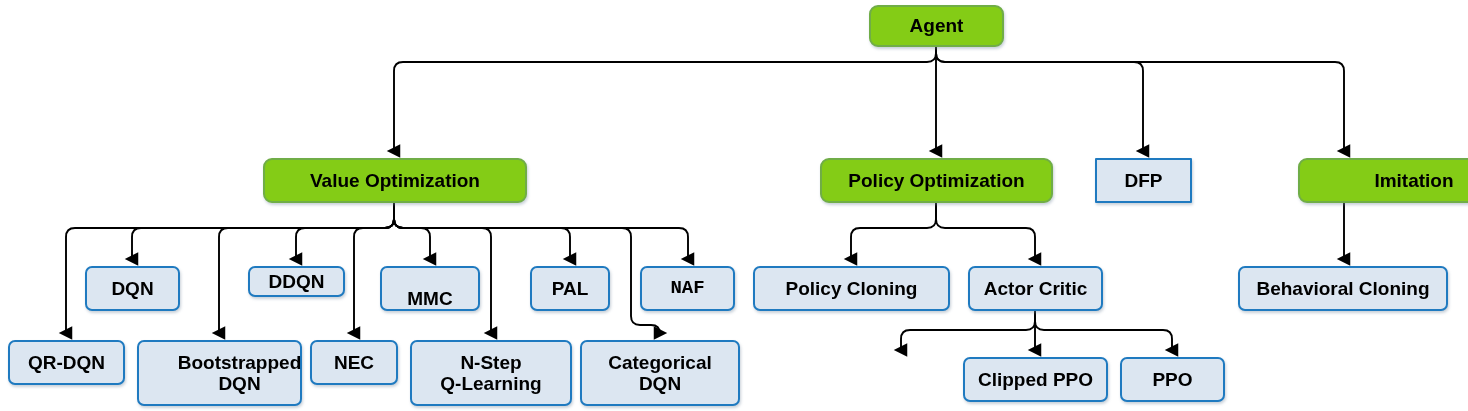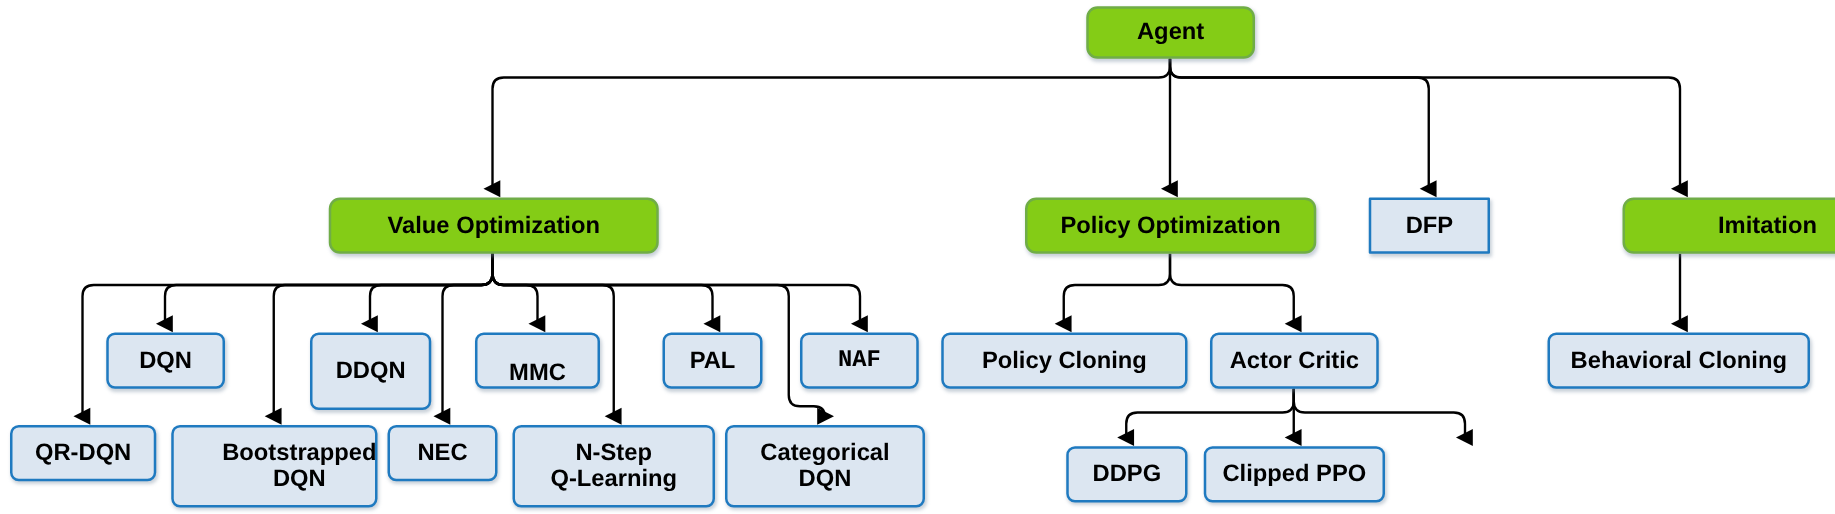--- a/index.html
+++ b/index.html
@@ -81,21 +81,21 @@
     </div>
     <div class="node blue sharp" style="left: 1095px; top: 158px; width: 97px; height: 45px; font-size: 19px;">
       <span>DFP</span>
     </div>
     <div class="node green" style="left: 1298px; top: 158px; width: 232px; height: 45px; font-size: 19px;">
       <span>Imitation</span>
     </div>
     <div class="node blue" style="left: 85px; top: 266px; width: 95px; height: 45px; font-size: 19px;">
       <span>DQN</span>
     </div>
-    <div class="node blue" style="left: 248px; top: 266px; width: 97px; height: 62px; font-size: 19px;">
+    <div class="node blue" style="left: 248px; top: 266px; width: 97px; height: 31px; font-size: 19px;">
       <span>DDQN</span>
     </div>
     <div class="node blue" style="left: 380px; top: 266px; width: 100px; height: 45px; font-size: 19px; align-items: flex-end;">
       <span>MMC</span>
     </div>
     <div class="node blue" style="left: 530px; top: 266px; width: 80px; height: 45px; font-size: 19px;">
       <span>PAL</span>
     </div>
     <div class="node blue" style="left: 640px; top: 266px; width: 95px; height: 45px; font-size: 19px; font-family: Liberation Mono, monospace;">
       <span>NAF</span>
@@ -120,19 +120,19 @@
       <span>NEC</span>
     </div>
     <div class="node blue" style="left: 410px; top: 340px; width: 162px; height: 66px; font-size: 19px;">
       <span>N-Step
 Q-Learning</span>
     </div>
     <div class="node blue" style="left: 580px; top: 340px; width: 160px; height: 66px; font-size: 19px;">
       <span>Categorical
 DQN</span>
     </div>
-    <div class="node blue" style="left: 853px; top: 357px; width: 97px; height: 45px; font-size: 19px;">
-      <span>DDPG</span>
-    </div>
     <div class="node blue" style="left: 963px; top: 357px; width: 145px; height: 45px; font-size: 19px;">
       <span>Clipped PPO</span>
+    </div>
+    <div class="node blue" style="left: 1120px; top: 357px; width: 105px; height: 45px; font-size: 19px;">
+      <span>PPO</span>
     </div>
   </div>
 
 </body></html>

